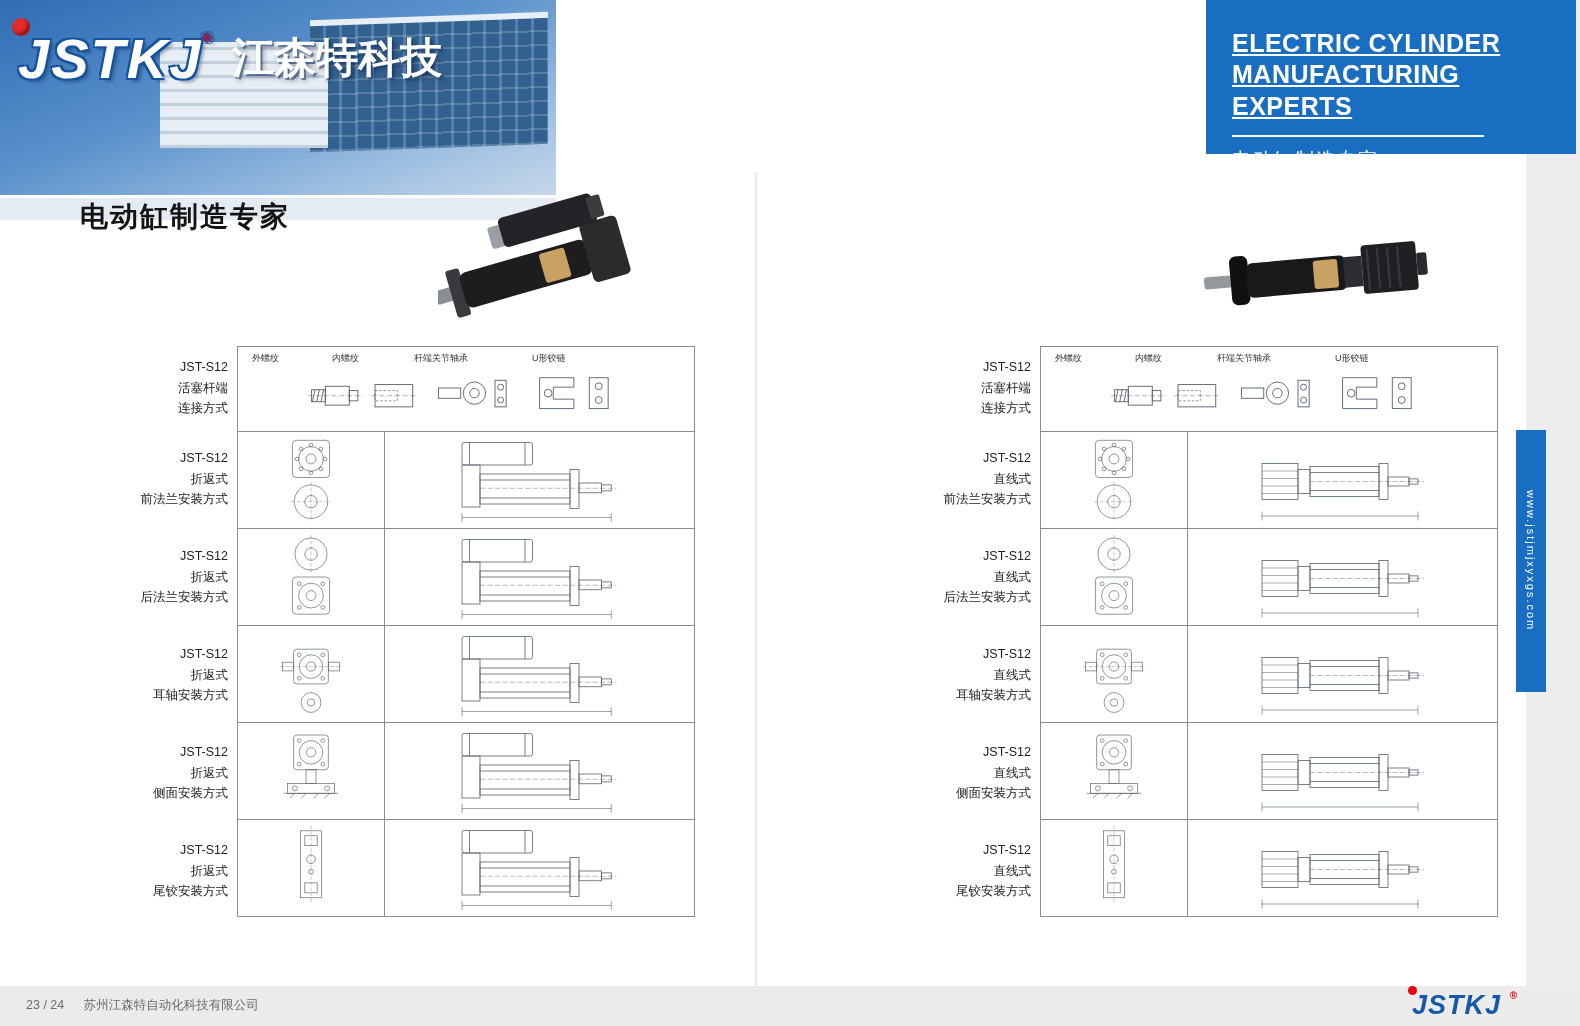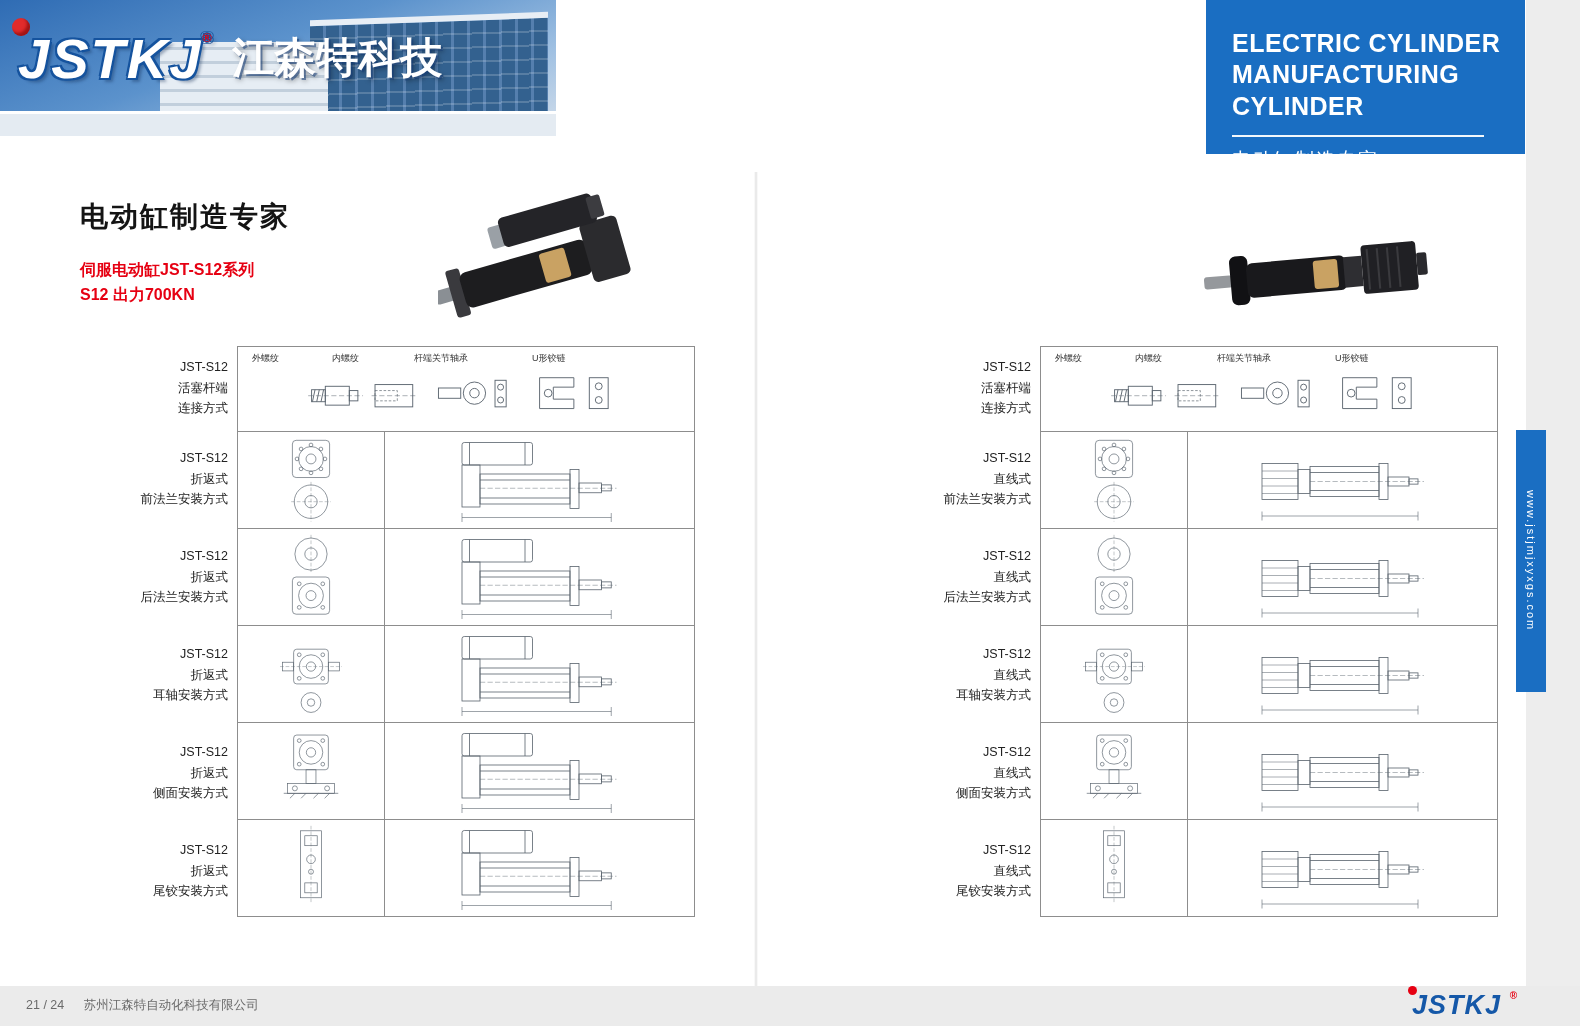--- a/index.html
+++ b/index.html
@@ -5,40 +5,40 @@
   *{margin:0;padding:0;box-sizing:border-box;}
   html,body{background:#d9d9d9;}
   .canvas{position:relative;width:1580px;height:1026px;background:#ffffff;font-family:"Liberation Sans",sans-serif;overflow:hidden;}
 
   
   .right-gutter{position:absolute;top:0;right:0;width:54px;height:100%;background:#ededed;}
   .bottom-strip{position:absolute;left:0;bottom:0;width:100%;height:40px;background:#ebebeb;}
   .page-gutter{position:absolute;left:754px;top:172px;width:4px;height:814px;background:linear-gradient(90deg,#ffffff,#e3e3e3,#ffffff);}
 
   
-  .photo-banner{position:absolute;left:0;top:0;width:556px;height:136px;overflow:hidden;
+  .photo-banner{position:absolute;left:0;top:0;width:556px;height:220px;overflow:hidden;
     background:linear-gradient(160deg,#2f6cb4 0%,#5b92cc 42%,#9fc0e2 74%,#d2deeb 100%);}
   .bld-glass{position:absolute;right:8px;top:16px;width:238px;height:132px;transform:skewY(-2deg);
     border-top:6px solid #e8eef5;
     background:repeating-linear-gradient(0deg,rgba(255,255,255,.18) 0 2px,transparent 2px 14px),
                repeating-linear-gradient(90deg,#33618f 0 13px,#557fae 13px 16px);}
   .bld-white{position:absolute;right:228px;top:42px;width:168px;height:106px;
     background:repeating-linear-gradient(0deg,#c2cfdc 0 3px,#e6edf4 3px 14px);}
   .fence{position:absolute;left:0;bottom:0;width:100%;height:22px;background:#e4ebf2;box-shadow:0 -3px 0 #ffffff;}
   .logo-block{position:absolute;left:18px;top:30px;z-index:2;white-space:nowrap;}
   .brand{position:relative;display:inline-block;font-style:italic;font-weight:bold;font-size:56px;line-height:1;color:#ffffff;letter-spacing:2px;
     text-shadow:-2px -2px 0 #15539e,2px -2px 0 #15539e,-2px 2px 0 #15539e,2px 2px 0 #15539e,4px 4px 3px rgba(15,40,80,.35);}
   .brand-dot{position:absolute;left:-6px;top:-13px;width:18px;height:18px;border-radius:50%;background:#e22b2b;
     box-shadow:inset -3px -3px 3px rgba(110,0,0,.55);}
   .brand-reg{font-size:13px;color:#e60012;vertical-align:top;font-style:normal;font-weight:bold;}
   .brand-cn{display:inline-block;margin-left:14px;font-size:42px;font-weight:bold;color:#ffffff;vertical-align:6px;
     text-shadow:2px 2px 0 rgba(20,60,120,.55),3px 3px 5px rgba(0,0,0,.35);}
 
   
-  .blue-banner{position:absolute;left:1206px;top:0;width:319px;height:154px;background:#1a6ec2;color:#ffffff;padding:28px 0 12px 26px;}
+  .blue-banner{position:absolute;left:1206px;top:0;width:370px;height:154px;background:#1a6ec2;color:#ffffff;padding:28px 0 12px 26px;text-decoration:underline;}
   .bb-title{font-size:25px;font-weight:bold;letter-spacing:.5px;line-height:1.25;}
   .bb-line{width:252px;height:2px;background:rgba(255,255,255,.95);margin:13px 0 10px;}
   .bb-sub{font-size:19px;letter-spacing:2px;}
 
   
   .page-title{position:absolute;left:80px;top:198px;font-size:28px;font-weight:bold;color:#141414;letter-spacing:2px;}
   .series{position:absolute;left:80px;top:258px;color:#e60012;font-weight:bold;font-size:16px;line-height:1.55;}
 
   
   .prod-left{position:absolute;left:438px;top:168px;width:232px;height:172px;}
@@ -249,30 +249,26 @@
     <div class="bld-white"></div>
     <div class="fence"></div>
     <div class="logo-block">
       <span class="brand"><span class="brand-dot"></span><span>JSTKJ</span><span class="brand-reg">®</span></span>
       <span class="brand-cn">江森特科技</span>
     </div>
   </div>
 
   <div class="blue-banner">
     <div class="bb-title">ELECTRIC CYLINDER</div>
-    <div class="bb-title">MANUFACTURING CYLINDER</div>
+    <div class="bb-title">MANUFACTURING EXPERTS</div>
     <div class="bb-line"></div>
     <div class="bb-sub">电动缸制造专家</div>
   </div>
 
   <div class="page-title">电动缸制造专家</div>
-  <div class="series">
-    <div>伺服电动缸JST-S12系列</div>
-    <div>S12 出力700KN</div>
-  </div>
 
   <svg class="prod-left" viewBox="0 0 230 170">
     <g transform="rotate(-16 115 85)">
       <rect x="-10" y="88" width="20" height="14" rx="3" fill="#8a8f94"></rect>
       <rect x="6" y="72" width="14" height="48" rx="3" fill="#3a3a3e"></rect>
       <rect x="18" y="78" width="130" height="36" rx="7" fill="#1d1d1f"></rect>
       <rect x="100" y="81" width="26" height="30" rx="3" fill="#c9a263"></rect>
       <rect x="146" y="64" width="38" height="60" rx="5" fill="#2b2b2e"></rect>
       <rect x="58" y="42" width="16" height="22" rx="3" fill="#9aa0a6"></rect>
       <rect x="70" y="36" width="96" height="30" rx="5" fill="#242428"></rect>
@@ -506,21 +502,21 @@
           </div>
       </div>
     </div>
   </div>
 
   <div class="side-tab">
     <span>www.jstjmjxyxgs.com</span>
   </div>
 
   <div class="footer-text">
-    <span class="pg">21 / 24</span>
+    <span class="pg">23 / 24</span>
     <span>苏州江森特自动化科技有限公司</span>
   </div>
   <div class="footer-brand">
     <span class="fb-dot"></span>
     <span>JSTKJ</span>
     <span class="fb-reg">®</span>
   </div>
 
 </div>
 

